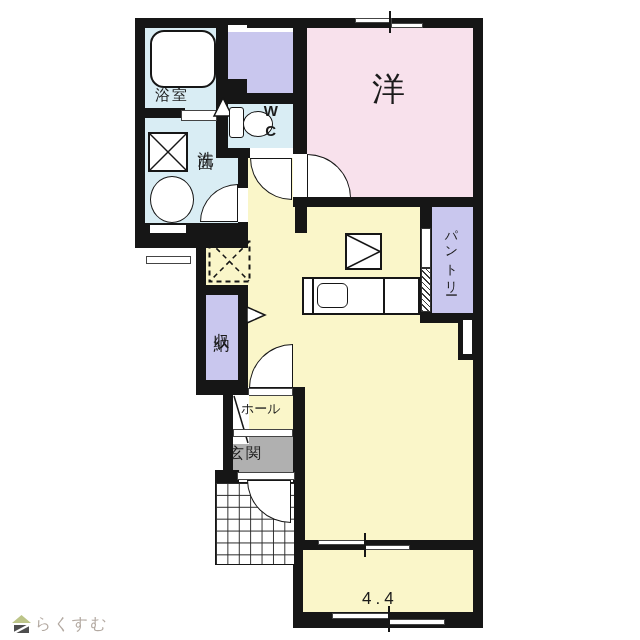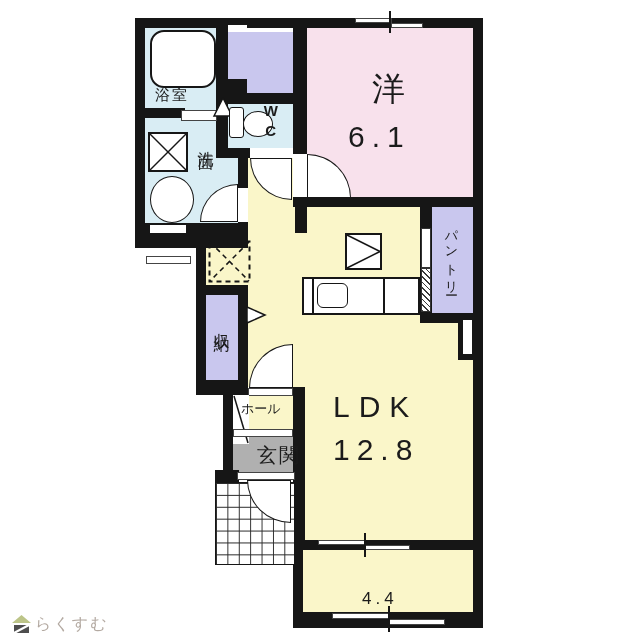--- a/index.html
+++ b/index.html
@@ -150,31 +150,28 @@
   <div class="arc" style="left:247px;top:480px;width:44px;height:43px;border-bottom-left-radius:100%;"></div>
 
   <div class="lbl" style="left:155px;top:86px;font-size:15px;letter-spacing:2px;">浴室</div>
 
 
   <div class="lbl vlbl" style="left:262px;top:102px;font-size:15px;font-weight:bold;letter-spacing:3px;">WC</div>
 
   <div class="lbl vlbl" style="left:196px;top:138px;font-size:16px;letter-spacing:5px;">洗面</div>
 
   <div class="lbl" style="left:372px;top:70px;font-size:33px;">洋</div>
-  <div class="lbl" style="left:348px;top:120px;font-size:30px;letter-spacing:7px;">6.1</div>
 
   <div class="lbl vlbl" style="left:443px;top:221px;font-size:13px;letter-spacing:2px;">パントリー</div>
 
   <div class="lbl vlbl" style="left:212px;top:320px;font-size:16px;letter-spacing:4px;">収納</div>
 
   <div class="lbl" style="left:241px;top:402px;font-size:13px;">ホール</div>
-  <div class="lbl" style="left:257px;top:444px;font-size:20px;letter-spacing:2px;">玄関</div>
+  <div class="lbl" style="left:229px;top:444px;font-size:15px;letter-spacing:2px;">玄関</div>
 
-  <div class="lbl" style="left:333px;top:390px;font-size:30px;letter-spacing:9px;">LDK</div>
-  <div class="lbl" style="left:333px;top:433px;font-size:30px;letter-spacing:7px;">12.8</div>
 
   <div class="lbl" style="left:362px;top:589px;font-size:17px;letter-spacing:4px;">4.4</div>
 
   <svg class="abs" style="left:12px;top:614px;" width="20" height="20">
     <polygon points="0,9 9.5,1 19,9" fill="#bcc488"></polygon>
     <rect x="2" y="11" width="15" height="8" fill="#4e4e4e"></rect>
     <line x1="2" y1="19" x2="17" y2="11" stroke="#ffffff" stroke-width="2"></line>
   </svg>
   <div class="logo-text" style="left:35px;top:614px;">らくすむ</div>
 

